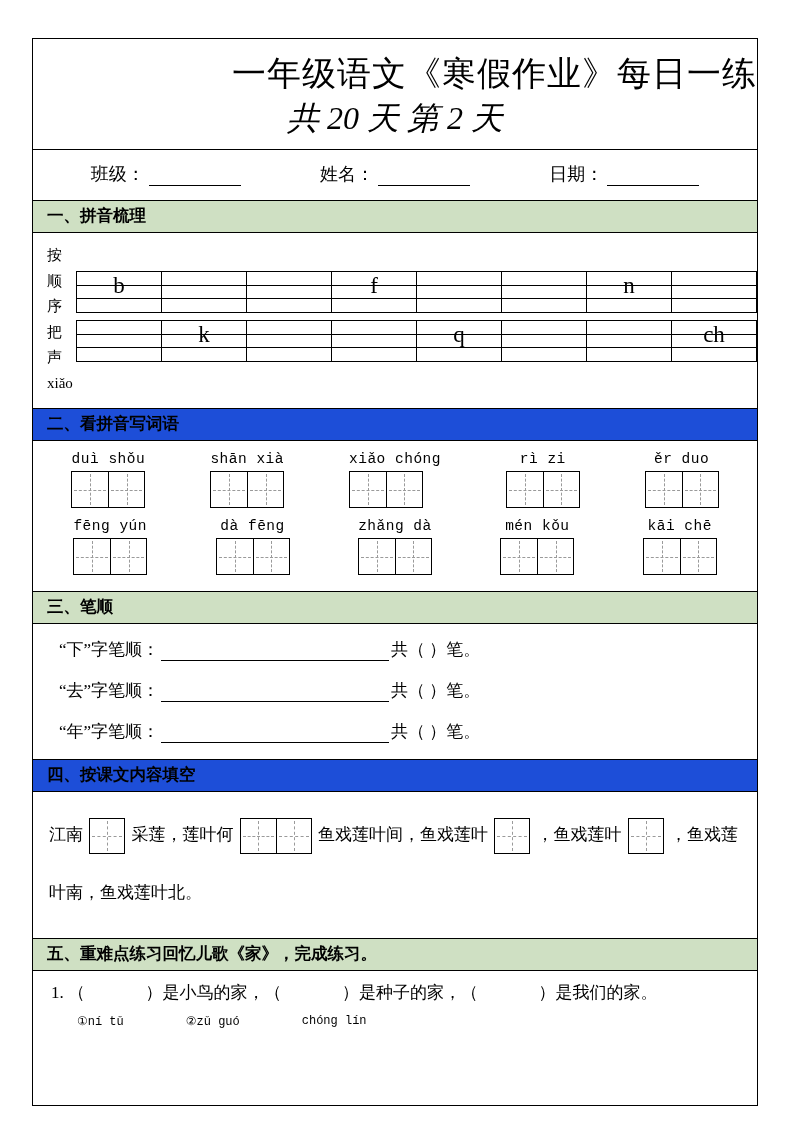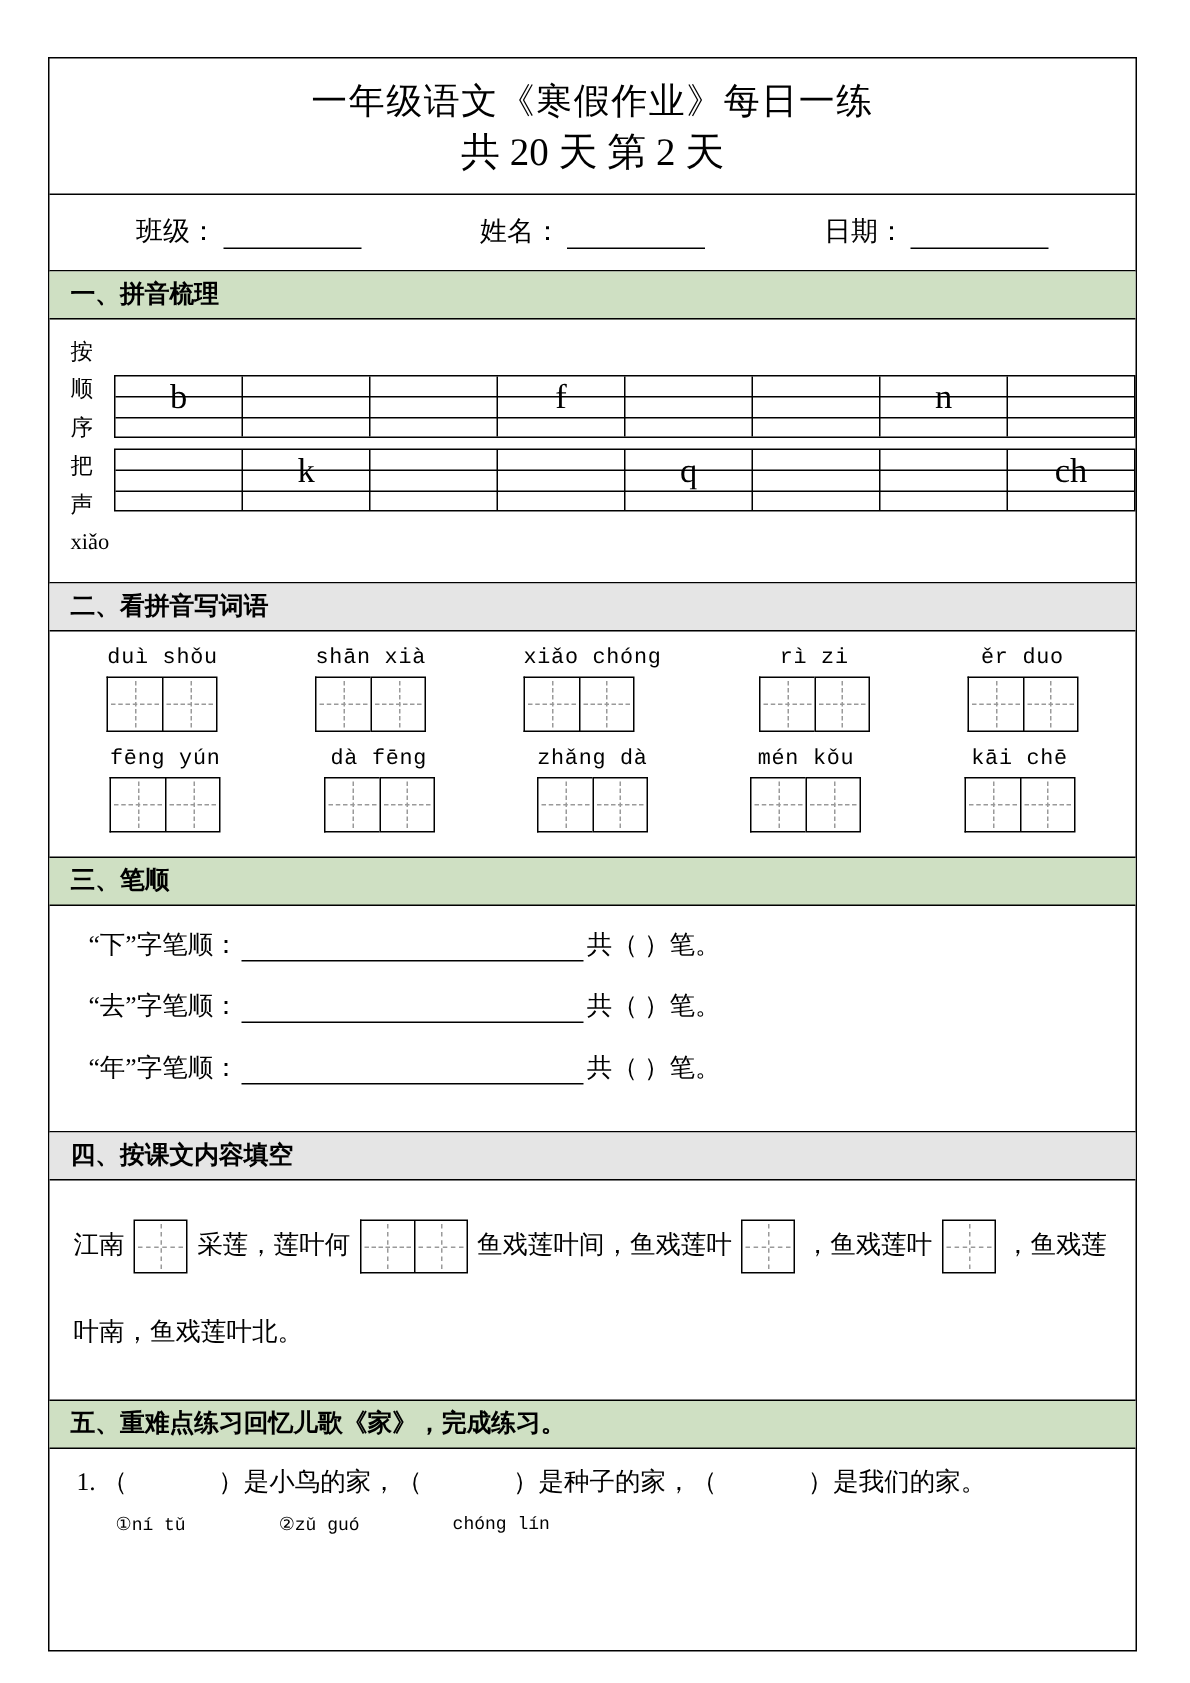--- a/index.html
+++ b/index.html
@@ -27,28 +27,30 @@
     border-bottom: 1.5px solid #000;
   }
   .row:last-child { border-bottom: none; }
 
   
   .title-block {
     text-align: center;
     padding: 14px 0 10px 0;
   }
   .title-line1 {
-    font-size: 24px;
+    font-size: 34px;
     letter-spacing: 1px;
     line-height: 1.25;
+    text-align: right;
   }
   .title-line2 {
-    font-size: 26px;
+    font-size: 32px;
     line-height: 1.3;
     margin-top: 2px;
+    font-style: italic;
   }
 
   
   .info-row {
     display: flex;
     justify-content: space-around;
     align-items: center;
     padding: 12px 18px 14px 18px;
     font-size: 18px;
   }
@@ -68,21 +70,21 @@
   
   .sec-head {
     background: #cfe0c3;
     font-size: 16.5px;
     font-weight: bold;
     padding: 4px 0 5px 14px;
     font-family: "Liberation Sans", sans-serif;
     border-bottom: 1.5px solid #000;
   }
   .sec-head.plain {
-    background: #e5e5e5;
+    background: #1d4ed8;
   }
 
   
   .s1-body {
     display: flex;
     align-items: center;
     padding: 10px 0 12px 0;
   }
   .s1-label {
     width: 150px;
@@ -180,21 +182,21 @@
     padding: 14px 0 14px 0;
   }
   .stroke-line {
     display: flex;
     align-items: flex-end;
     font-size: 17px;
     padding: 0 20px 0 26px;
     margin-bottom: 18px;
     white-space: nowrap;
   }
-  .stroke-line:last-child { margin-bottom: 17px; text-align: center; }
+  .stroke-line:last-child { margin-bottom: 2px; text-align: center; }
   .stroke-line .ul {
     flex: 0 0 228px;
     border-bottom: 1.5px solid #000;
     height: 16px;
     margin: 0 2px;
   }
 
   
   .s4-body {
     padding: 14px 16px 16px 16px;

